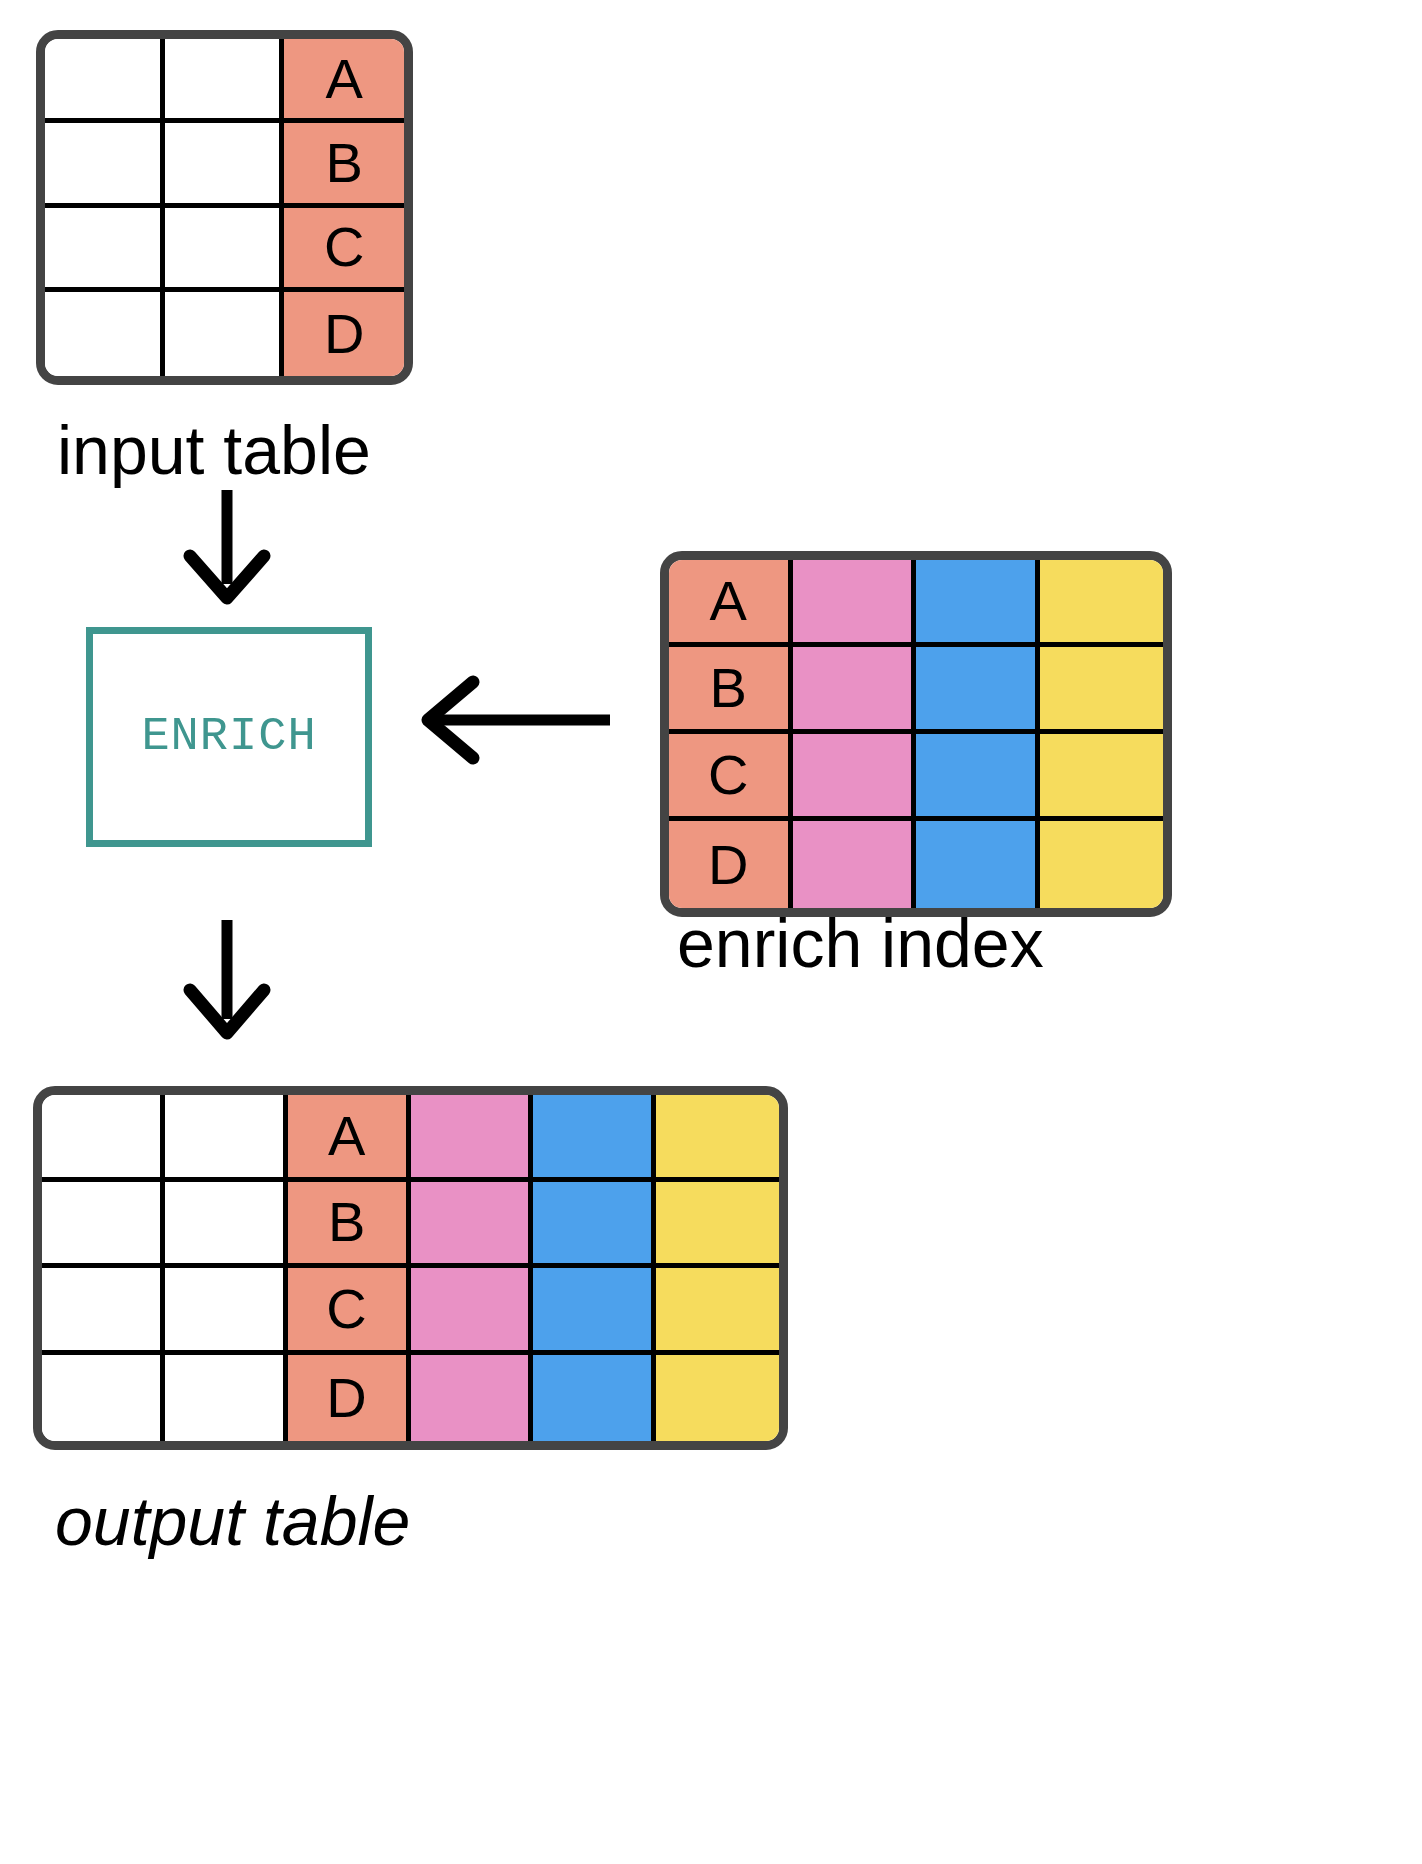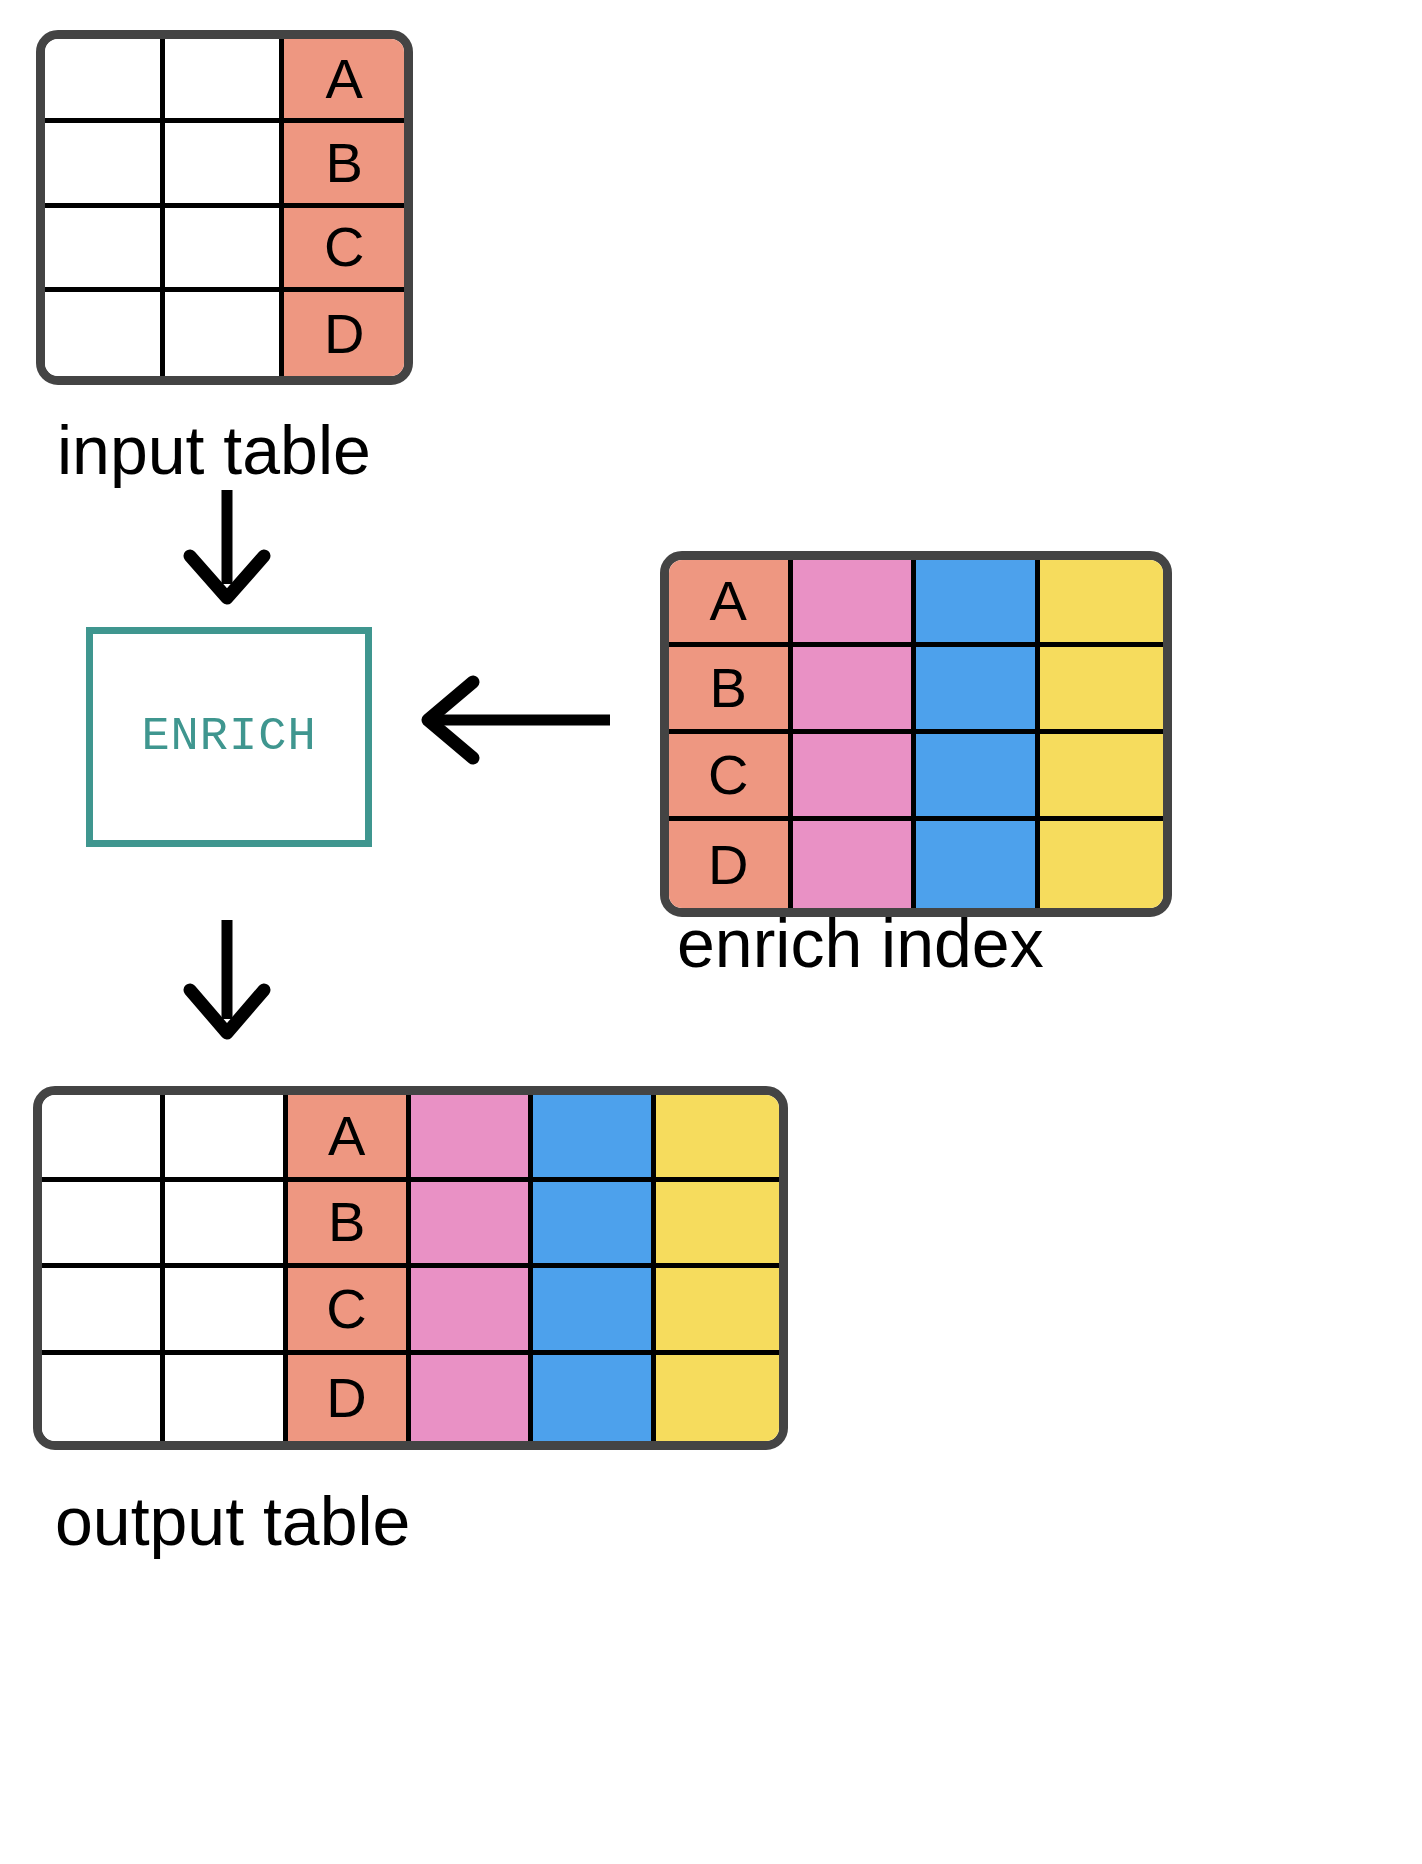--- a/index.html
+++ b/index.html
@@ -71,21 +71,21 @@
   .caption {
     position: absolute;
     font-size: 68px;
     color: #000000;
     font-family: "Liberation Sans", sans-serif;
     white-space: nowrap;
     line-height: 1;
   }
   #caption-input  { left: 57px;  top: 416px; }
   #caption-enrich { left: 677px; top: 909px; }
-  #caption-output { left: 55px;  top: 1487px; }
+  #caption-output { left: 55px;  top: 1487px; font-style: italic; }
 
   
   #command-box {
     position: absolute;
     left: 86px; top: 627px;
     width: 286px; height: 220px;
     box-sizing: border-box;
     border: 7px solid #3f968f;
     background: #ffffff;
     display: flex;

